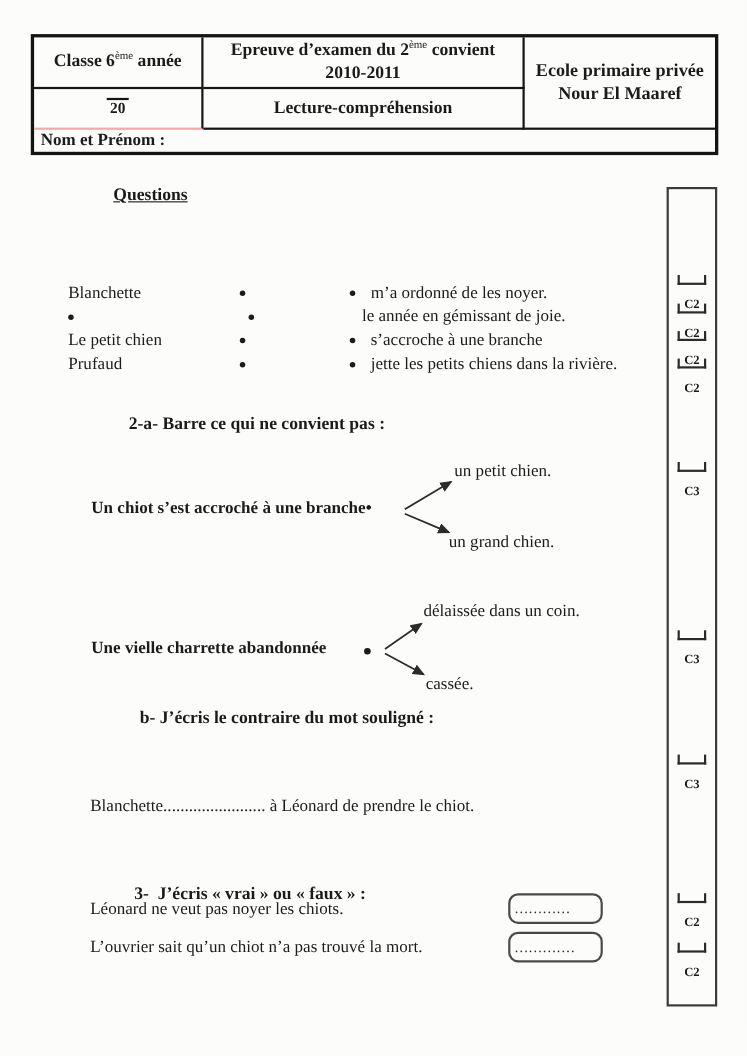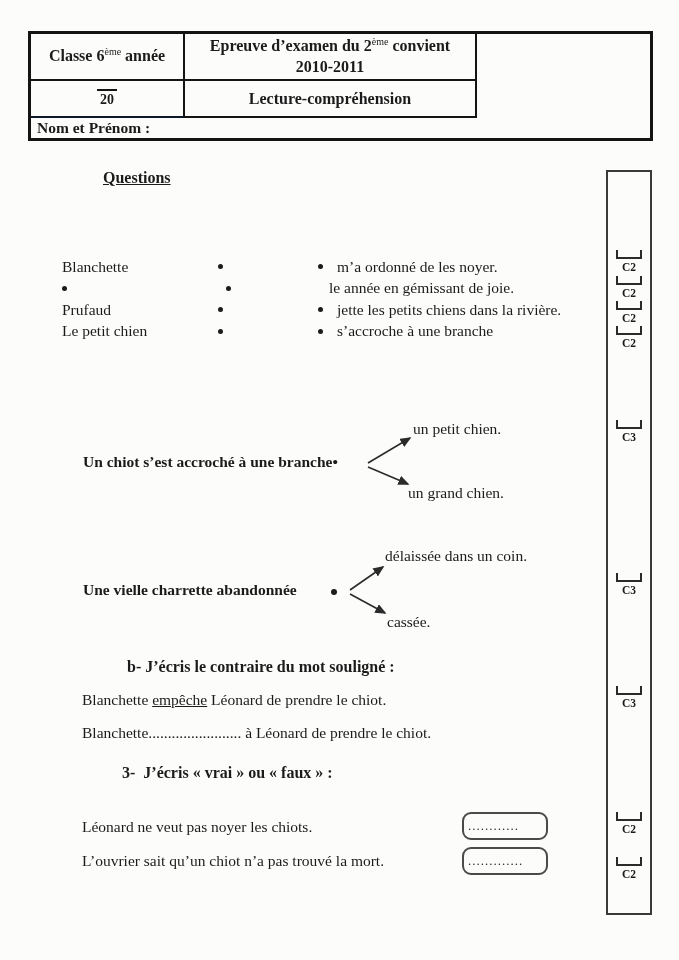--- a/index.html
+++ b/index.html
@@ -21,21 +21,21 @@
     border:3px solid #141414;
     display:grid;
     grid-template-columns:154px 292px 1fr;
     grid-template-rows:47px 37px 1fr;
   }
   .cell { display:flex; flex-direction:column; align-items:center; justify-content:center;
           font-weight:bold; font-size:16px; line-height:1.25; text-align:center; }
   .cell-class   { grid-column:1; grid-row:1; border-right:2px solid #141414; border-bottom:2px solid #141414; }
   .cell-exam    { grid-column:2; grid-row:1; border-right:2px solid #141414; border-bottom:2px solid #141414; }
   .cell-school  { grid-column:3; grid-row:1 / span 2; border-bottom:2px solid #141414; font-size:16.5px; }
-  .cell-score   { grid-column:1; grid-row:2; border-right:2px solid #141414; border-bottom:2px solid #0f172a; }
+  .cell-score   { grid-column:1; grid-row:2; border-right:2px solid #141414; border-bottom:2px solid #fca5a5; }
   .cell-subject { grid-column:2; grid-row:2; border-right:2px solid #141414; border-bottom:2px solid #141414; }
   .cell-name    { grid-column:1 / span 3; grid-row:3; justify-content:center; align-items:flex-start;
                   padding-left:6px; font-size:15.5px; }
   .score-num { border-top:2px solid #141414; padding:0 3px; font-size:14px; }
   sup { font-size:10px; font-weight:normal; }
   
   .abs { position:absolute; white-space:pre; }
   .h-underline { font-weight:bold; font-size:16px; text-decoration:underline; }
   .q-heading { font-weight:bold; font-size:16px; }
   .body-txt { font-size:15.5px; }
@@ -54,35 +54,39 @@
   
   .ans-box { position:absolute; width:86px; height:28px; border:2px solid #4a4a4a; border-radius:9px;
              display:flex; align-items:center; padding-left:4px;
              font-size:13px; letter-spacing:1px; color:#2b2b2b; overflow:hidden; }
   
   .strip { position:absolute; left:606px; top:170px; width:46px; height:745px;
            border:2px solid #3a3a3a; background:transparent; }
   .crit { position:absolute; left:0; width:100%; display:flex; flex-direction:column; align-items:center; }
   .bracket { width:26px; height:9px;
              border-left:2px solid #2b2b2b; border-right:2px solid #2b2b2b; border-bottom:2px solid #2b2b2b; }
-  .crit-label { font-size:11.5px; font-weight:bold; margin-top:2px; font-family:"Liberation Serif",serif; }
+  .crit-label { font-size:11.5px; font-weight:bold; margin-top:12px; font-family:"Liberation Serif",serif; }
 </style>
 </head>
 <body>
 
 <div class="page">
 
   <div class="header-table">
     <div class="cell cell-class">
       <div><span>Classe 6</span><sup>ème</sup><span> année</span></div>
     </div>
     <div class="cell cell-exam">
       <div><span>Epreuve d’examen du 2</span><sup>ème</sup><span> convient</span></div>
       <div>2010-2011</div>
     </div>
+    <div class="cell cell-school">
+      <div>Ecole primaire privée</div>
+      <div>Nour El Maaref</div>
+    </div>
     <div class="cell cell-score">
       <span class="score-num">20</span>
     </div>
     <div class="cell cell-name">
       <span>Nom et Prénom :</span>
     </div>
     <div class="cell cell-subject">
       <span>Lecture-compréhension</span>
     </div>
   </div>
@@ -97,35 +101,36 @@
       <span class="m-dot"></span>
       <span class="m-text">m’a ordonné de les noyer.</span>
     </div>
     <div class="match-row">
       <span class="m-dot"></span>
         <span></span>
       <span class="m-dot"></span>
       <span class="m-text">le année en gémissant de joie.</span>
     </div>
     <div class="match-row">
+      <span class="m-name">Le petit chien</span>
+      <span class="m-dot"></span>
+        <span></span>
+      <span class="m-dot"></span>
+      <span class="m-text">s’accroche à une branche</span>
+    </div>
+    <div class="match-row">
       <span class="m-name">Prufaud</span>
       <span class="m-dot"></span>
         <span></span>
       <span class="m-dot"></span>
       <span class="m-text">jette les petits chiens dans la rivière.</span>
     </div>
-    <div class="match-row">
-      <span class="m-name">Le petit chien</span>
-      <span class="m-dot"></span>
-        <span></span>
-      <span class="m-dot"></span>
-      <span class="m-text">s’accroche à une branche</span>
-    </div>
-  </div>
-
+  </div>
+
+  <div class="abs q-heading" style="left:117px; top:377px;">2-a- Barre ce qui ne convient pas :</div>
 
   <div class="diagram" style="left:83px; top:545px; width:500px; height:92px;">
     <span class="opt" style="left:302px; top:2px;">délaissée dans un coin.</span>
     <span class="stem" style="left:0; top:36px;">Une vielle charrette abandonnée</span>
     <span class="dot" style="left:248px; top:44px;"></span>
     <span class="opt" style="left:304px; top:68px;">cassée.</span>
     <svg style="left:258px; top:12px;" width="55" height="65">
       <defs>
         <marker id="arrow2" markerWidth="8" markerHeight="8" refX="6" refY="3" orient="auto">
           <path d="M0,0 L7,3 L0,6 z" fill="#2b2b2b"></path>
@@ -144,25 +149,24 @@
       <defs>
         <marker id="arrow1" markerWidth="8" markerHeight="8" refX="6" refY="3" orient="auto">
           <path d="M0,0 L7,3 L0,6 z" fill="#2b2b2b"></path>
         </marker>
       </defs>
       <line x1="7" y1="35" x2="49" y2="10" stroke="#2b2b2b" stroke-width="1.6" marker-end="url(#arrow1)"></line>
       <line x1="7" y1="39" x2="47" y2="56" stroke="#2b2b2b" stroke-width="1.6" marker-end="url(#arrow1)"></line>
     </svg>
   </div>
 
-  <div class="abs q-heading" style="left:127px; top:658px;">b- J’écris le contraire du mot souligné :</div>
-  <div class="abs body-txt" style="left:82px; top:691px;"><span>Blanchette </span><span style="text-decoration:underline;">empêche</span><span> Léonard de prendre le chiot.</span></div>
+  <div class="abs q-heading" style="left:127px; top:644px;">b- J’écris le contraire du mot souligné :</div>
   <div class="abs body-txt" style="left:82px; top:724px;">Blanchette........................ à Léonard de prendre le chiot.</div>
 
-  <div class="abs q-heading" style="left:122px; top:764px;">3-  J’écris « vrai » ou « faux » :</div>
+  <div class="abs q-heading" style="left:122px; top:804px;">3-  J’écris « vrai » ou « faux » :</div>
   <div class="abs body-txt" style="left:82px; top:818px;">Léonard ne veut pas noyer les chiots.</div>
   <div class="ans-box" style="left:462px; top:812px;">
       <span>............</span>
     </div>
   <div class="abs body-txt" style="left:82px; top:852px;">L’ouvrier sait qu’un chiot n’a pas trouvé la mort.</div>
   <div class="ans-box" style="left:462px; top:847px;">
       <span>.............</span>
     </div>
 
   <div class="strip">

